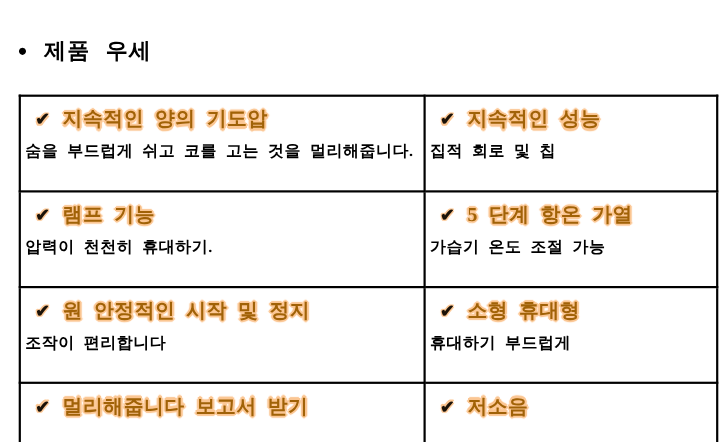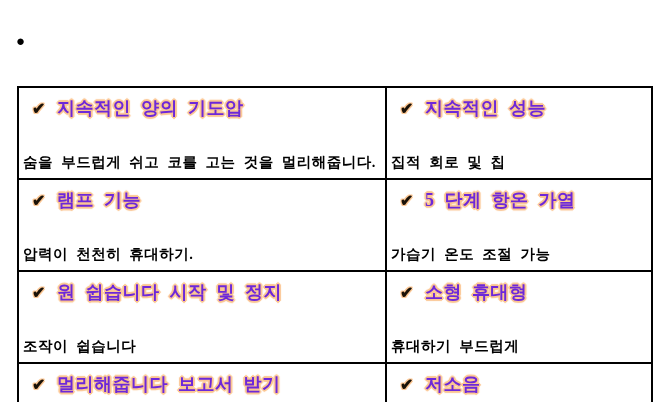--- a/index.html
+++ b/index.html
@@ -67,44 +67,45 @@
   }
   .check-icon {
     color: #1a1208;
     font-size: 16px;
     text-shadow:
       -1px -1px 0 #fbc693, 1px -1px 0 #fbc693,
       -1px  1px 0 #fbc693, 1px  1px 0 #fbc693,
       0 0 2px #f9c18f;
   }
   .heading-text {
-    color: #6d28d9;
+    color: #a16207;
     text-shadow:
       -1px -1px 0 #fbc693, 1px -1px 0 #fbc693,
       -1px  1px 0 #fbc693, 1px  1px 0 #fbc693,
       -2px 0 1px #fbc693, 2px 0 1px #fbc693,
       0 -2px 1px #fbc693, 0 2px 1px #fbc693;
   }
   .cell-desc {
-    margin-top: 33px;
+    margin-top: 8px;
     font-size: 14.5px;
     font-weight: bold;
     color: #000000;
     letter-spacing: 0.5px;
     word-spacing: 4px;
     white-space: nowrap;
   }
 </style>
 </head>
 <body>
 
 <div class="page">
 
   <div class="title-row">
     <span class="title-bullet">●</span>
+    <span>제품 우세</span>
   </div>
 
   <table class="features">
     <tbody>
       <tr>
         <td class="col-left">
           <div class="cell-heading">
             <span class="check-icon">✔</span>
             <span class="heading-text">지속적인 양의 기도압</span>
           </div>
@@ -131,23 +132,23 @@
             <span class="check-icon">✔</span>
             <span class="heading-text">5 단계 항온 가열</span>
           </div>
           <div class="cell-desc">가습기 온도 조절 가능</div>
         </td>
       </tr>
       <tr>
         <td class="col-left">
           <div class="cell-heading">
             <span class="check-icon">✔</span>
-            <span class="heading-text">원 쉽습니다 시작 및 정지</span>
+            <span class="heading-text">원 안정적인 시작 및 정지</span>
           </div>
-          <div class="cell-desc">조작이 쉽습니다</div>
+          <div class="cell-desc">조작이 편리합니다</div>
         </td>
         <td class="col-right">
           <div class="cell-heading">
             <span class="check-icon">✔</span>
             <span class="heading-text">소형 휴대형</span>
           </div>
           <div class="cell-desc">휴대하기 부드럽게</div>
         </td>
       </tr>
       <tr>

